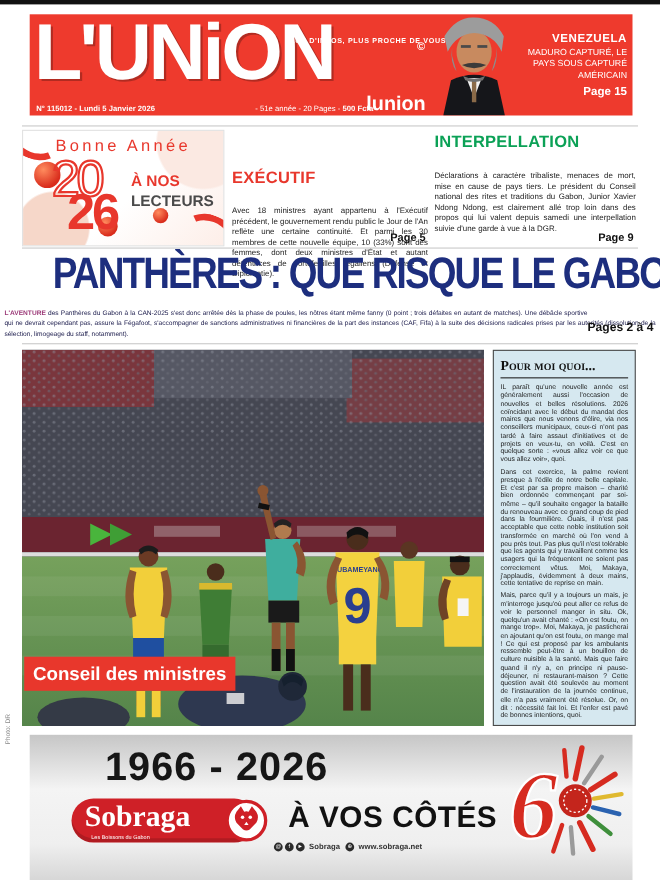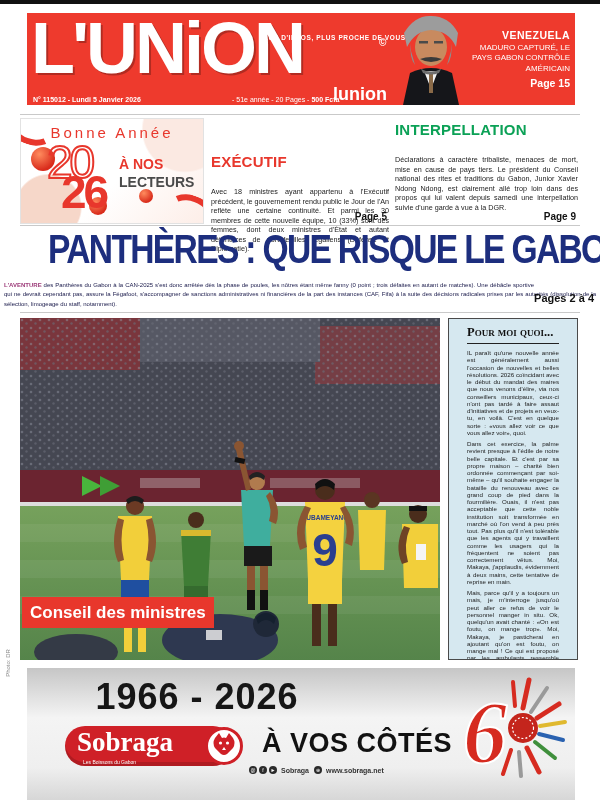--- a/index.html
+++ b/index.html
@@ -61,21 +61,21 @@
   #lead .spacer{float:right;width:62px;height:9px;}
   #lead-pages{right:6px;top:292px;font-size:11px;font-weight:800;color:#111;}
   
   #photo{left:20px;top:318px;width:420px;height:342px;background:#3d404a;overflow:hidden;}
   #photo-credit{left:-22px;top:660px;font-size:6px;color:#8a8a8a;transform:rotate(-90deg);
      transform-origin:center;width:60px;text-align:center;}
   #cabinet{left:22px;top:597px;width:192px;background:#e8372c;color:#fff;font-size:17px;
      font-weight:800;line-height:1.25;padding:5px 8px;box-sizing:border-box;}
   
   #makaya{left:448px;top:318px;width:130px;height:342px;background:#d6e8f0;
-     border:1px solid #4a4a4a;box-sizing:border-box;padding:6px 18px 4px;overflow:hidden;}
+     border:1px solid #4a4a4a;box-sizing:border-box;padding:6px 6px 4px;overflow:hidden;}
   #makaya .mtitle{font-family:"Liberation Serif",serif;font-variant:small-caps;font-weight:bold;
      font-size:12.5px;color:#111;border-bottom:1.5px solid #222;padding-bottom:3px;margin-bottom:5px;}
   #makaya p{margin:0 0 4px;font-size:6.2px;line-height:1.17;text-align:justify;color:#1c1c1c;}
   #makaya .sig{text-align:right;font-family:"Liberation Serif",serif;font-variant:small-caps;
      font-weight:bold;font-size:11px;color:#111;margin-top:2px;}
   
   #ad{left:27px;top:668px;width:548px;height:142px;
      background:linear-gradient(180deg,#c6c6c6,#f4f4f4 35%,#efefef 70%,#cfcfcf);}
   #ad-years{left:0;top:8px;width:340px;text-align:center;font-size:36px;font-weight:800;
      color:#161616;letter-spacing:1px;}
@@ -117,21 +117,21 @@
       <path d="M9,20 Q20,2 36,3 Q54,3 63,20 L61,34 Q54,18 36,17 Q20,18 12,34 Z" fill="#9c9c9c"></path>
       <path d="M16,30 Q14,44 20,52 L16,38 Z" fill="#8d8d8d"></path>
       <path d="M56,30 Q58,44 52,52 L56,38 Z" fill="#8d8d8d"></path>
       <rect x="24" y="28" width="9" height="2.5" fill="#4a4a4a"></rect>
       <rect x="39" y="28" width="9" height="2.5" fill="#4a4a4a"></rect>
       <path d="M25,46 Q36,42 47,46 Q36,52 25,46 Z" fill="#3a3a3a"></path>
       <path d="M26,56 Q36,61 46,56 L44,60 Q36,63 28,60 Z" fill="#6e6e6e"></path>
     </svg>
     <div class="abs" id="teaser">
       <div class="kicker">VENEZUELA</div>
-      <div class="title">MADURO CAPTURÉ, LE PAYS GABON CONTRÔLE AMÉRICAIN</div>
+      <div class="title">MADURO CAPTURÉ, LE PAYS SOUS CAPTURÉ AMÉRICAIN</div>
       <div class="page">Page 15</div>
     </div>
   </div>
 
   <div class="abs hair" style="top:114px"></div>
 
   <div class="abs" id="promo">
     <div class="abs swoosh1"></div>
     <div class="abs swoosh2"></div>
     <div class="abs ball" style="left:10px;top:28px;width:24px;height:24px"></div>

